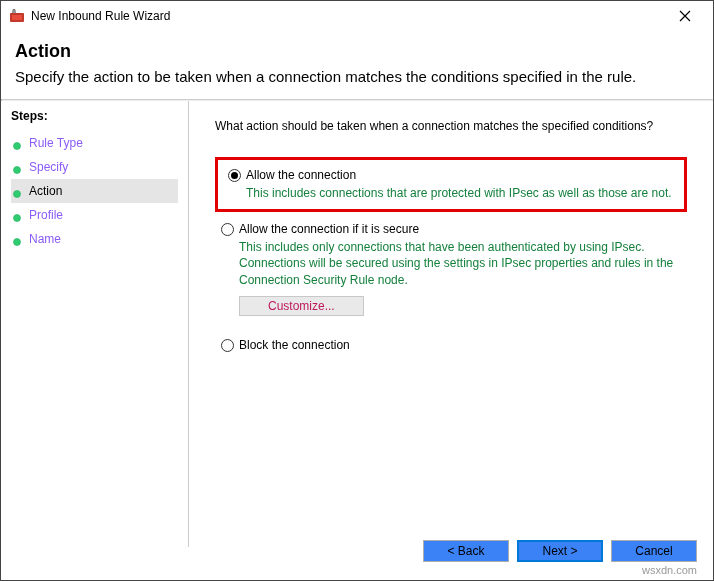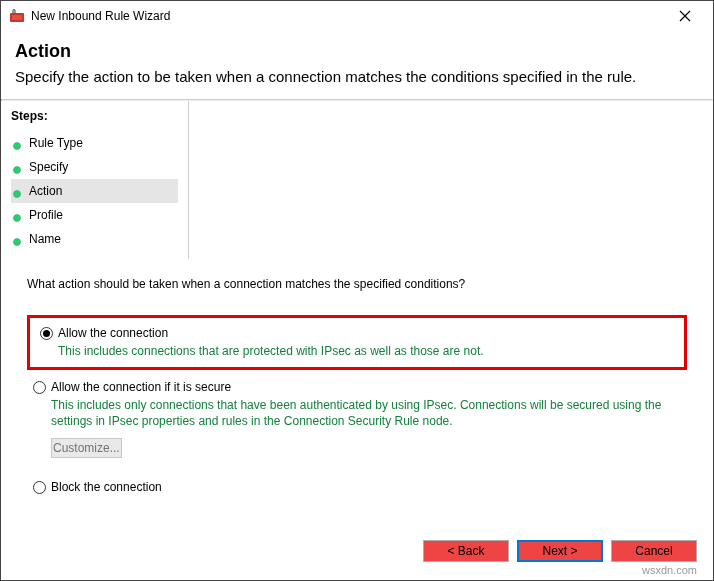--- a/index.html
+++ b/index.html
@@ -5,42 +5,42 @@
     * { box-sizing: border-box; margin: 0; padding: 0; }
     body { font-family: "Segoe UI", Tahoma, sans-serif; font-size: 12px; background: #fff; width: 714px; height: 581px; border: 1px solid #444; position: relative; }
     .titlebar { height: 30px; display: flex; align-items: center; padding: 0 8px; }
     .titlebar-icon { width: 16px; height: 16px; margin-right: 6px; }
     .titlebar-title { flex: 1; font-size: 12px; }
     .close-btn { width: 40px; height: 28px; display: flex; align-items: center; justify-content: center; cursor: pointer; }
     .header { padding: 10px 14px 14px 14px; }
     .header-title { font-size: 18px; font-weight: bold; margin-bottom: 6px; }
     .header-sub { font-size: 15px; }
     .divider { border-top: 1px solid #ccc; margin: 0; }
-    .content { display: flex; height: 446px; flex-direction: column; }
+    .content { display: flex; height: 446px; }
     .steps-panel { width: 188px; border-right: 1px solid #ccc; padding: 8px 10px; }
     .steps-title { font-weight: bold; margin-bottom: 8px; font-size: 12px; }
     .step-item { display: flex; align-items: center; padding: 5px 2px; font-size: 12px; cursor: pointer; }
     .step-item.active { background: #e5e5e5; }
     .step-item.active .step-label { color: #000; }
     .bullet { width: 8px; height: 8px; margin-right: 8px; }
-    .step-label { color: #000000; }
+    .step-label { color: #8b5cf6; }
     .main-panel { flex: 1; padding: 18px 26px 0 26px; }
     .prompt { font-size: 12px; margin-bottom: 24px; }
     .option { display: flex; padding: 4px 0; margin-bottom: 4px; }
     .option.highlight { border: 3px solid #e30000; padding: 8px 4px; margin-bottom: 6px; }
     .radio-col { width: 24px; display: flex; justify-content: center; padding-top: 1px; }
     .radio { width: 13px; height: 13px; border: 1px solid #333; border-radius: 50%; display: flex; align-items: center; justify-content: center; cursor: pointer; }
     .radio.checked::after { content: ""; width: 7px; height: 7px; background: #000; border-radius: 50%; }
     .option-body { flex: 1; }
     .option-title { font-weight: normal; font-size: 12px; margin-bottom: 3px; }
     .option-desc { font-size: 12px; color: #15803d; line-height: 1.35; }
     .customize-wrap { margin-top: 8px; }
-    .customize-btn { font-size: 12px; padding: 2px 1px; background: #e9e9e9; border: 1px solid #c8c8c8; color: #737373; }
+    .customize-btn { font-size: 12px; padding: 2px 28px; background: #e9e9e9; border: 1px solid #c8c8c8; color: #be185d; }
     .footer { position: absolute; bottom: 0; right: 0; padding: 12px 16px 18px 0; display: flex; gap: 8px; }
-    .btn { width: 86px; height: 22px; font-size: 12px; background: #ef4444; border: 1px solid #adadad; cursor: pointer; display: flex; align-items: center; justify-content: center; }
+    .btn { width: 86px; height: 22px; font-size: 12px; background: #3b82f6; border: 1px solid #adadad; cursor: pointer; display: flex; align-items: center; justify-content: center; }
     .btn.primary { border: 2px solid #0078d7; }
     .watermark { position: absolute; bottom: 4px; right: 16px; font-size: 11px; color: #999; }
   </style>
 </head>
 <body>
 
 <div class="titlebar">
   <span class="titlebar-icon">
     <svg viewBox="0 0 16 16" width="16" height="16">
       <rect x="1" y="5" width="14" height="9" fill="#c0392b" rx="1"></rect>

